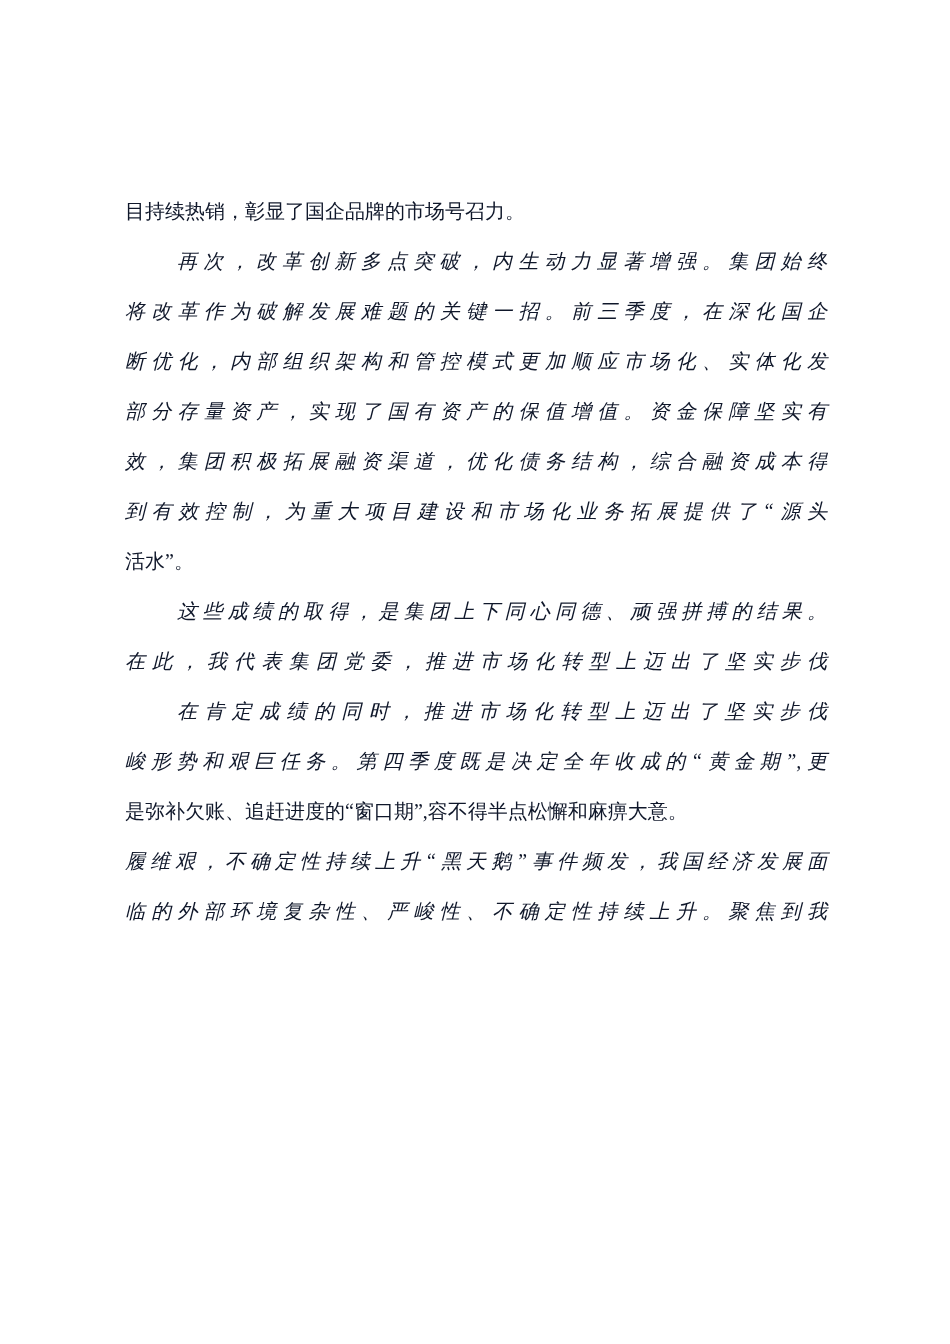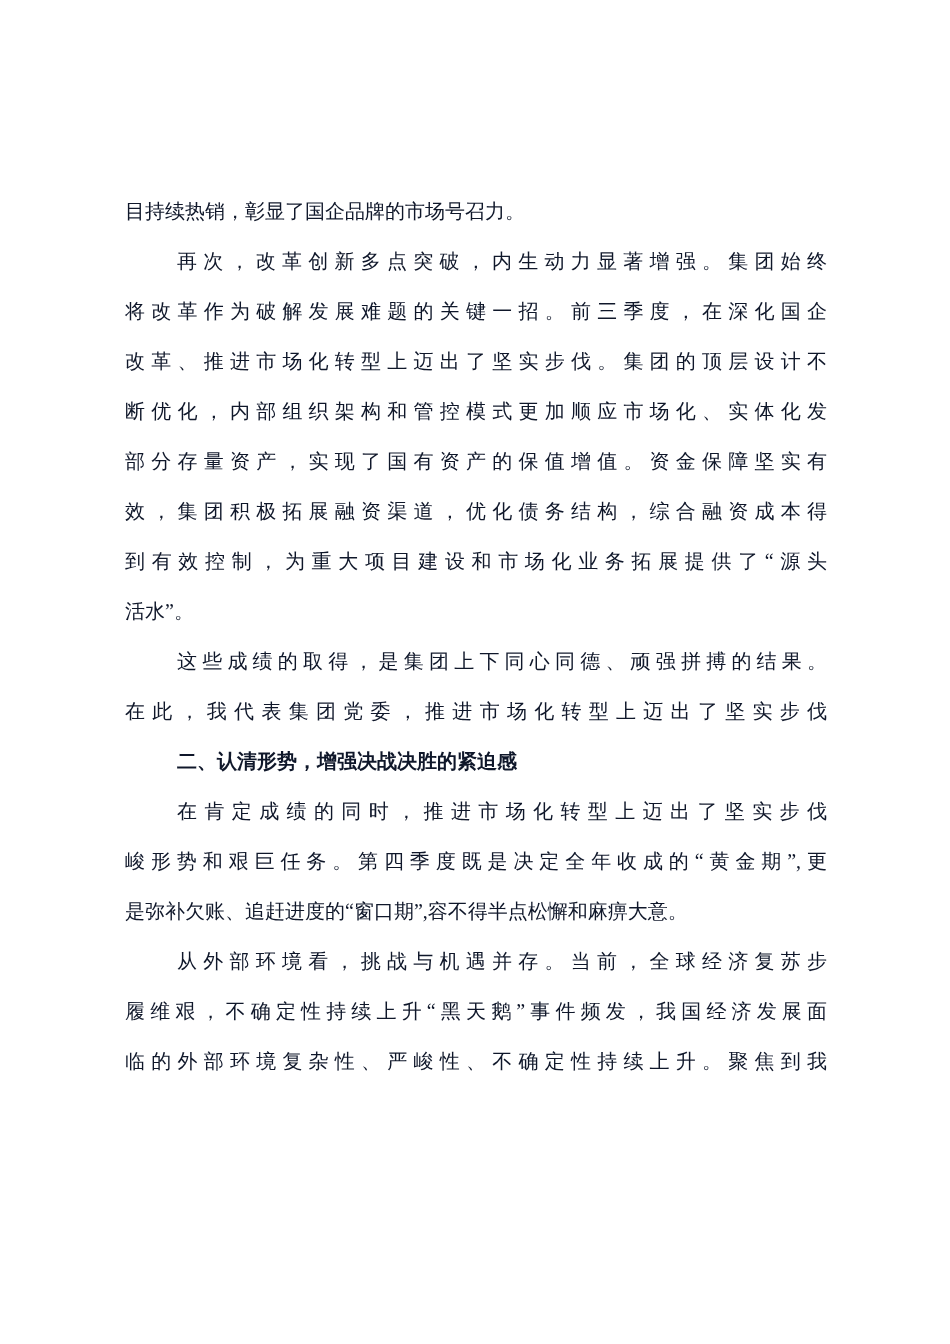--- a/index.html
+++ b/index.html
@@ -28,45 +28,43 @@
     line-height: 50px;
     color: #0f172a;
     text-align: justify;
     text-align-last: left;
     white-space: nowrap;
     overflow: visible;
   }
   .line.fill {
     white-space: normal;
     text-align-last: justify;
+    font-style: italic;
   }
   .line.indent {
     text-indent: 52px;
   }
   .line.bold {
     font-weight: 700;
   }
 </style>
 </head>
 <body>
 
 <div class="page">
   <div class="text-block">
       <div class="line">目持续热销，彰显了国企品牌的市场号召力。</div>
       <div class="line indent fill">再次，改革创新多点突破，内生动力显著增强。集团始终</div>
       <div class="line fill">将改革作为破解发展难题的关键一招。前三季度，在深化国企</div>
-      <div class="line fill">改革、推进市场化转型上迈出了坚实步伐。集团的顶层设计不</div>
       <div class="line fill">断优化，内部组织架构和管控模式更加顺应市场化、实体化发</div>
       <div class="line fill">部分存量资产，实现了国有资产的保值增值。资金保障坚实有</div>
       <div class="line fill">效，集团积极拓展融资渠道，优化债务结构，综合融资成本得</div>
       <div class="line fill">到有效控制，为重大项目建设和市场化业务拓展提供了“源头</div>
       <div class="line">活水”。</div>
       <div class="line indent fill">这些成绩的取得，是集团上下同心同德、顽强拼搏的结果。</div>
       <div class="line fill">在此，我代表集团党委，推进市场化转型上迈出了坚实步伐</div>
-      <div class="line indent bold">二、认清形势，增强决战决胜的紧迫感</div>
       <div class="line indent fill">在肯定成绩的同时，推进市场化转型上迈出了坚实步伐</div>
       <div class="line fill">峻形势和艰巨任务。第四季度既是决定全年收成的“黄金期”,更</div>
       <div class="line">是弥补欠账、追赶进度的“窗口期”,容不得半点松懈和麻痹大意。</div>
-      <div class="line indent fill">从外部环境看，挑战与机遇并存。当前，全球经济复苏步</div>
       <div class="line fill">履维艰，不确定性持续上升“黑天鹅”事件频发，我国经济发展面</div>
       <div class="line fill">临的外部环境复杂性、严峻性、不确定性持续上升。聚焦到我</div>
     </div>
 </div>
 
 </body></html>

